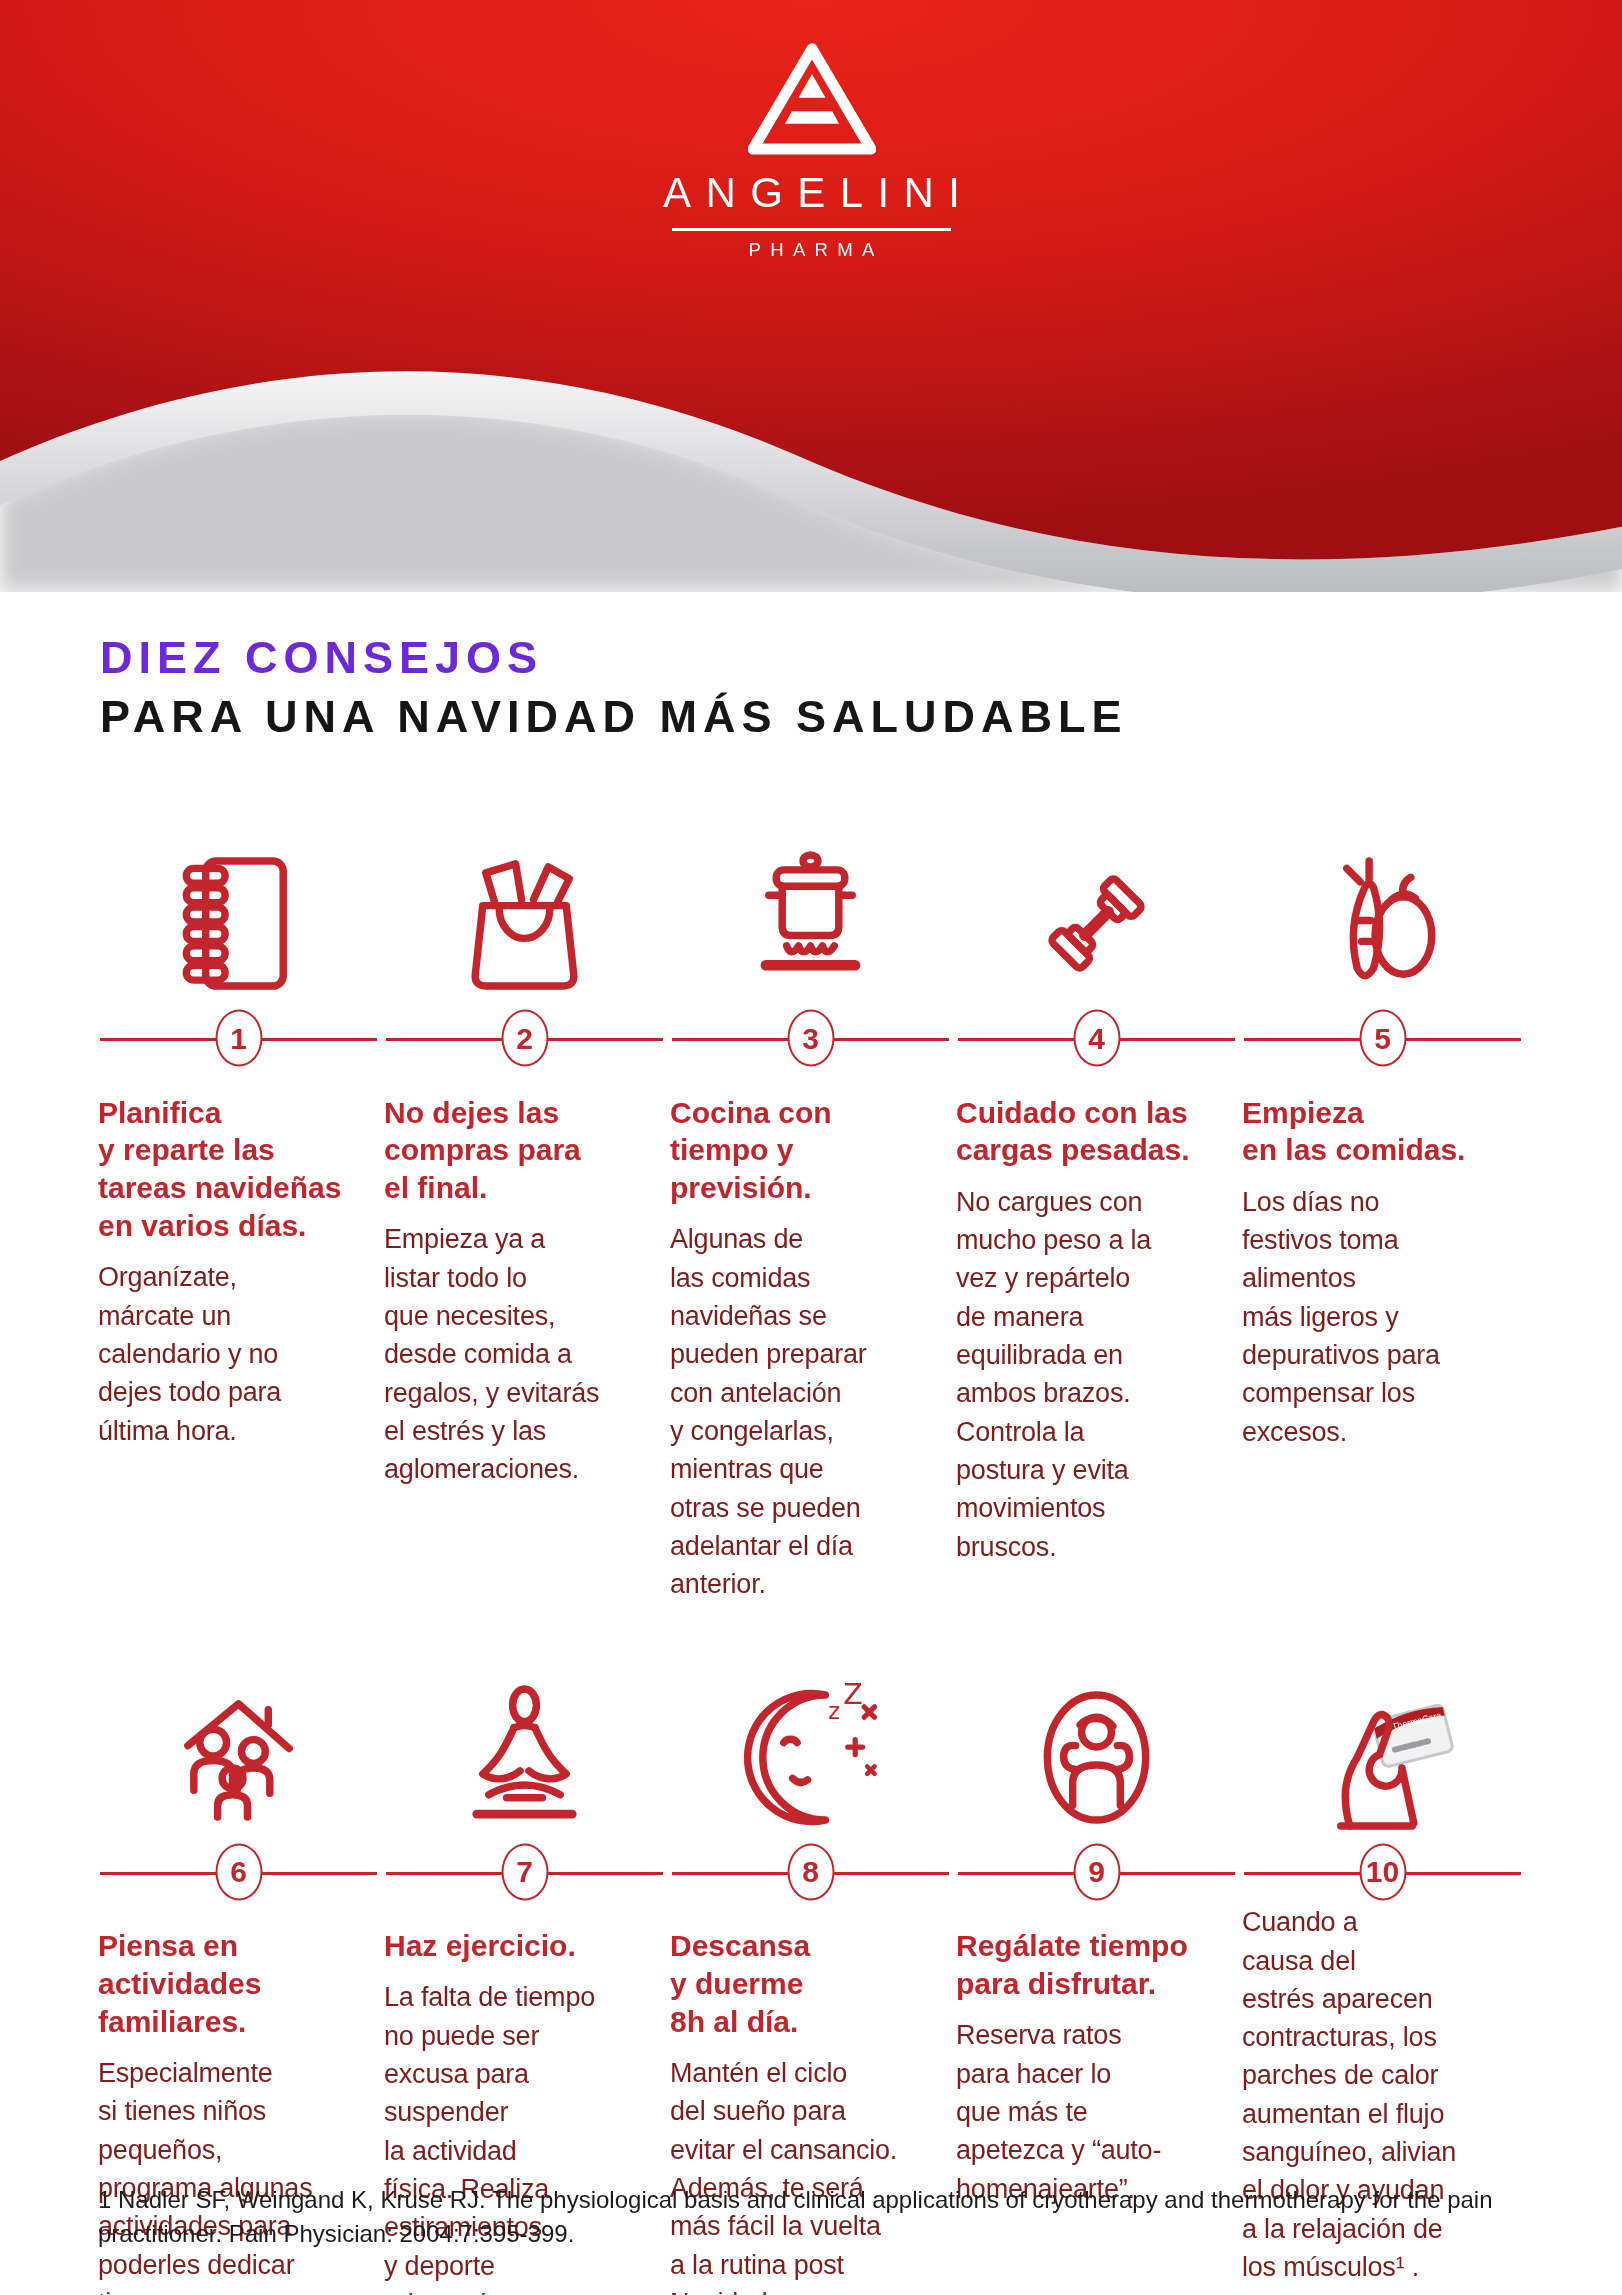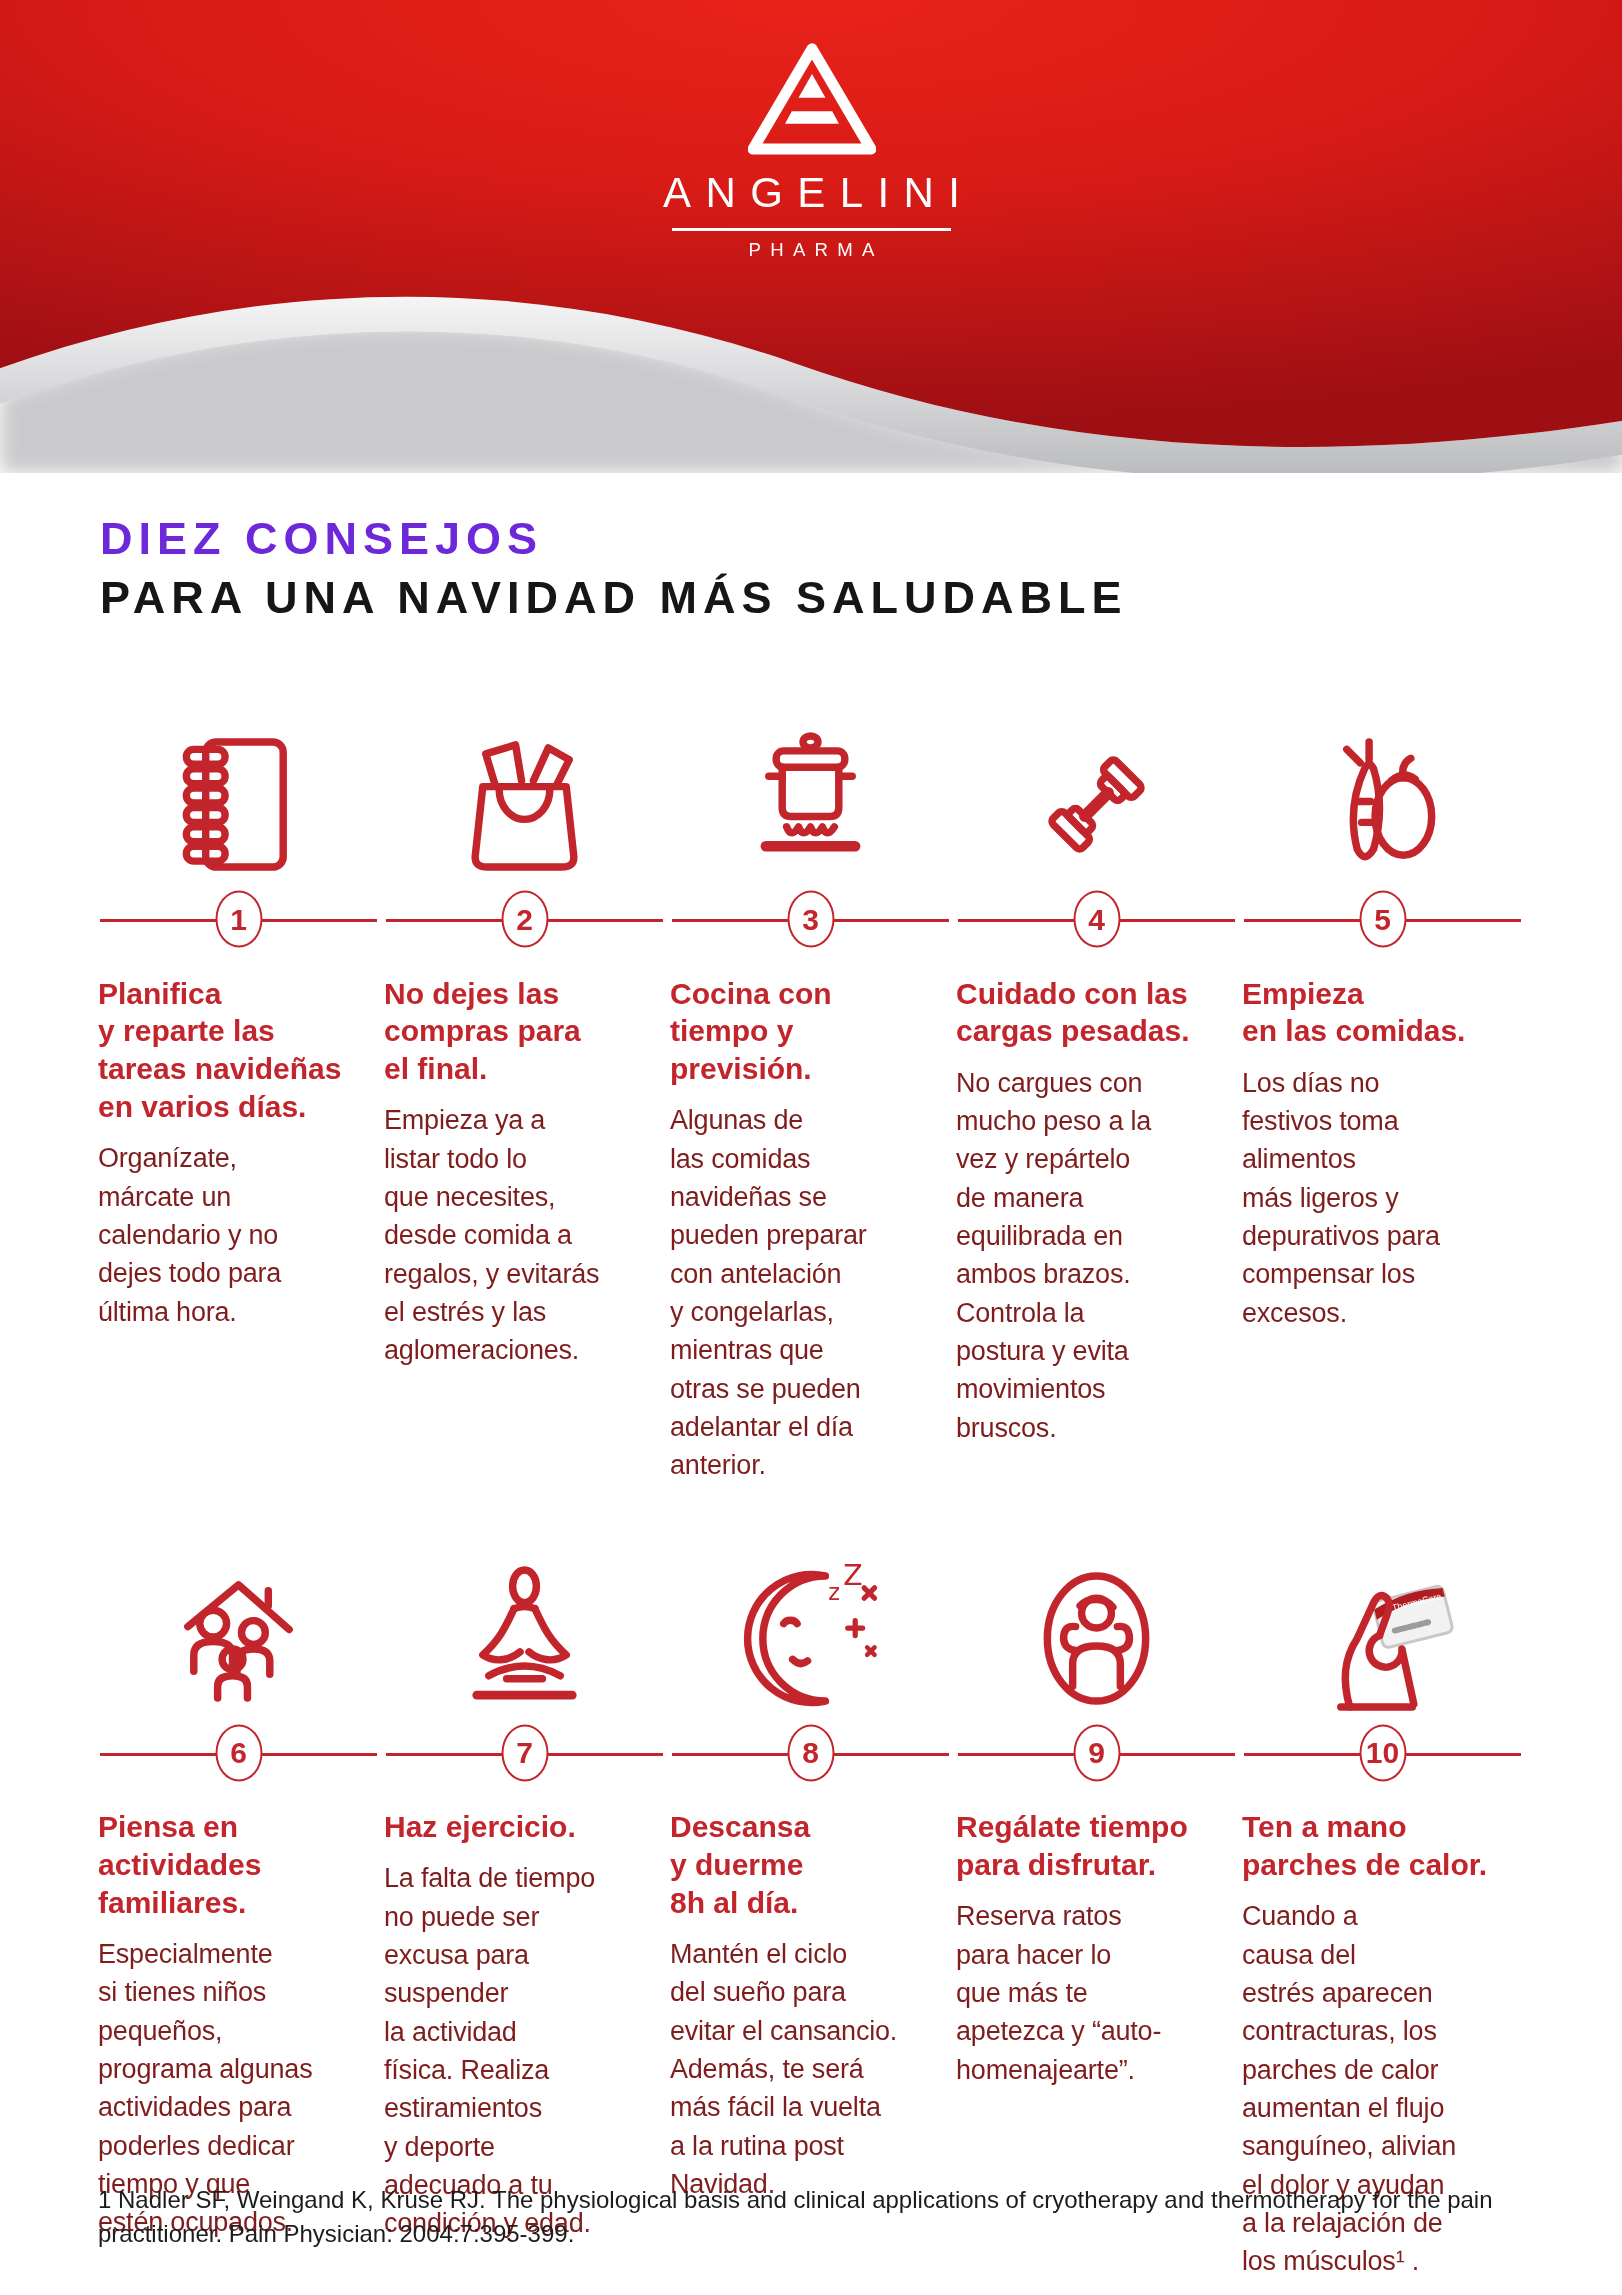--- a/index.html
+++ b/index.html
@@ -3,21 +3,21 @@
 <meta charset="utf-8">
 <style>
   * { margin:0; padding:0; box-sizing:border-box; }
   html,body { background:#ffffff; }
   body {
     width:1623px; height:2295px; position:relative; overflow:hidden;
     font-family:"Liberation Sans", "DejaVu Sans", sans-serif;
     -webkit-font-smoothing:antialiased;
   }
   
-  .header { position:relative; width:1623px; height:473px; }
+  .header { position:relative; width:1623px; height:592px; }
   .header-svg { position:absolute; inset:0; width:100%; height:100%; display:block; }
   .logo { position:absolute; top:42px; left:0; right:0; text-align:center; color:#fff; }
   .logo-mark { display:block; margin:0 auto 15px auto; }
   .brand-name { font-size:42px; font-weight:400; letter-spacing:14.4px; text-indent:14.4px; line-height:1.1; }
   .brand-rule { width:279px; height:2.5px; background:#fff; margin:12px auto 8.5px auto; }
   .brand-sub { font-size:18.6px; font-weight:400; letter-spacing:9.3px; text-indent:9.3px; }
   
   .page-title { margin:37px 0 0 100px; font-weight:800; letter-spacing:6px; }
   .page-title .t1 { color:#6d28d9; font-size:45px; line-height:1.30; }
   .page-title .t2 { color:#161616; font-size:45px; line-height:1.30; }
@@ -345,22 +345,20 @@
           <path d="M56,42 h4 M62,42 h2 M66,42 h4 M72,42 h3 M77,42 h2" stroke="#9b9ca0" stroke-width="4"></path>
         </g>
         <path d="M28,96 C23,78 24,64 33,50 L44,26 q4,-8 9,-3 q3,4 0,11 L48,48"></path>
         <path d="M48,48 a11,11 0 1 0 15,9 l8,37"></path>
         <path d="M22,96 h48"></path>
       </svg>
     </div>
     <div class="numline">
       <span class="numcircle">10</span>
     </div>
-    <h3 class="tip-title">Ten a mano
-parches de calor.</h3>
     <p class="tip-body">Cuando a
 causa del
 estrés aparecen
 contracturas, los
 parches de calor
 aumentan el flujo
 sanguíneo, alivian
 el dolor y ayudan
 a la relajación de
 los músculos¹ .</p>

